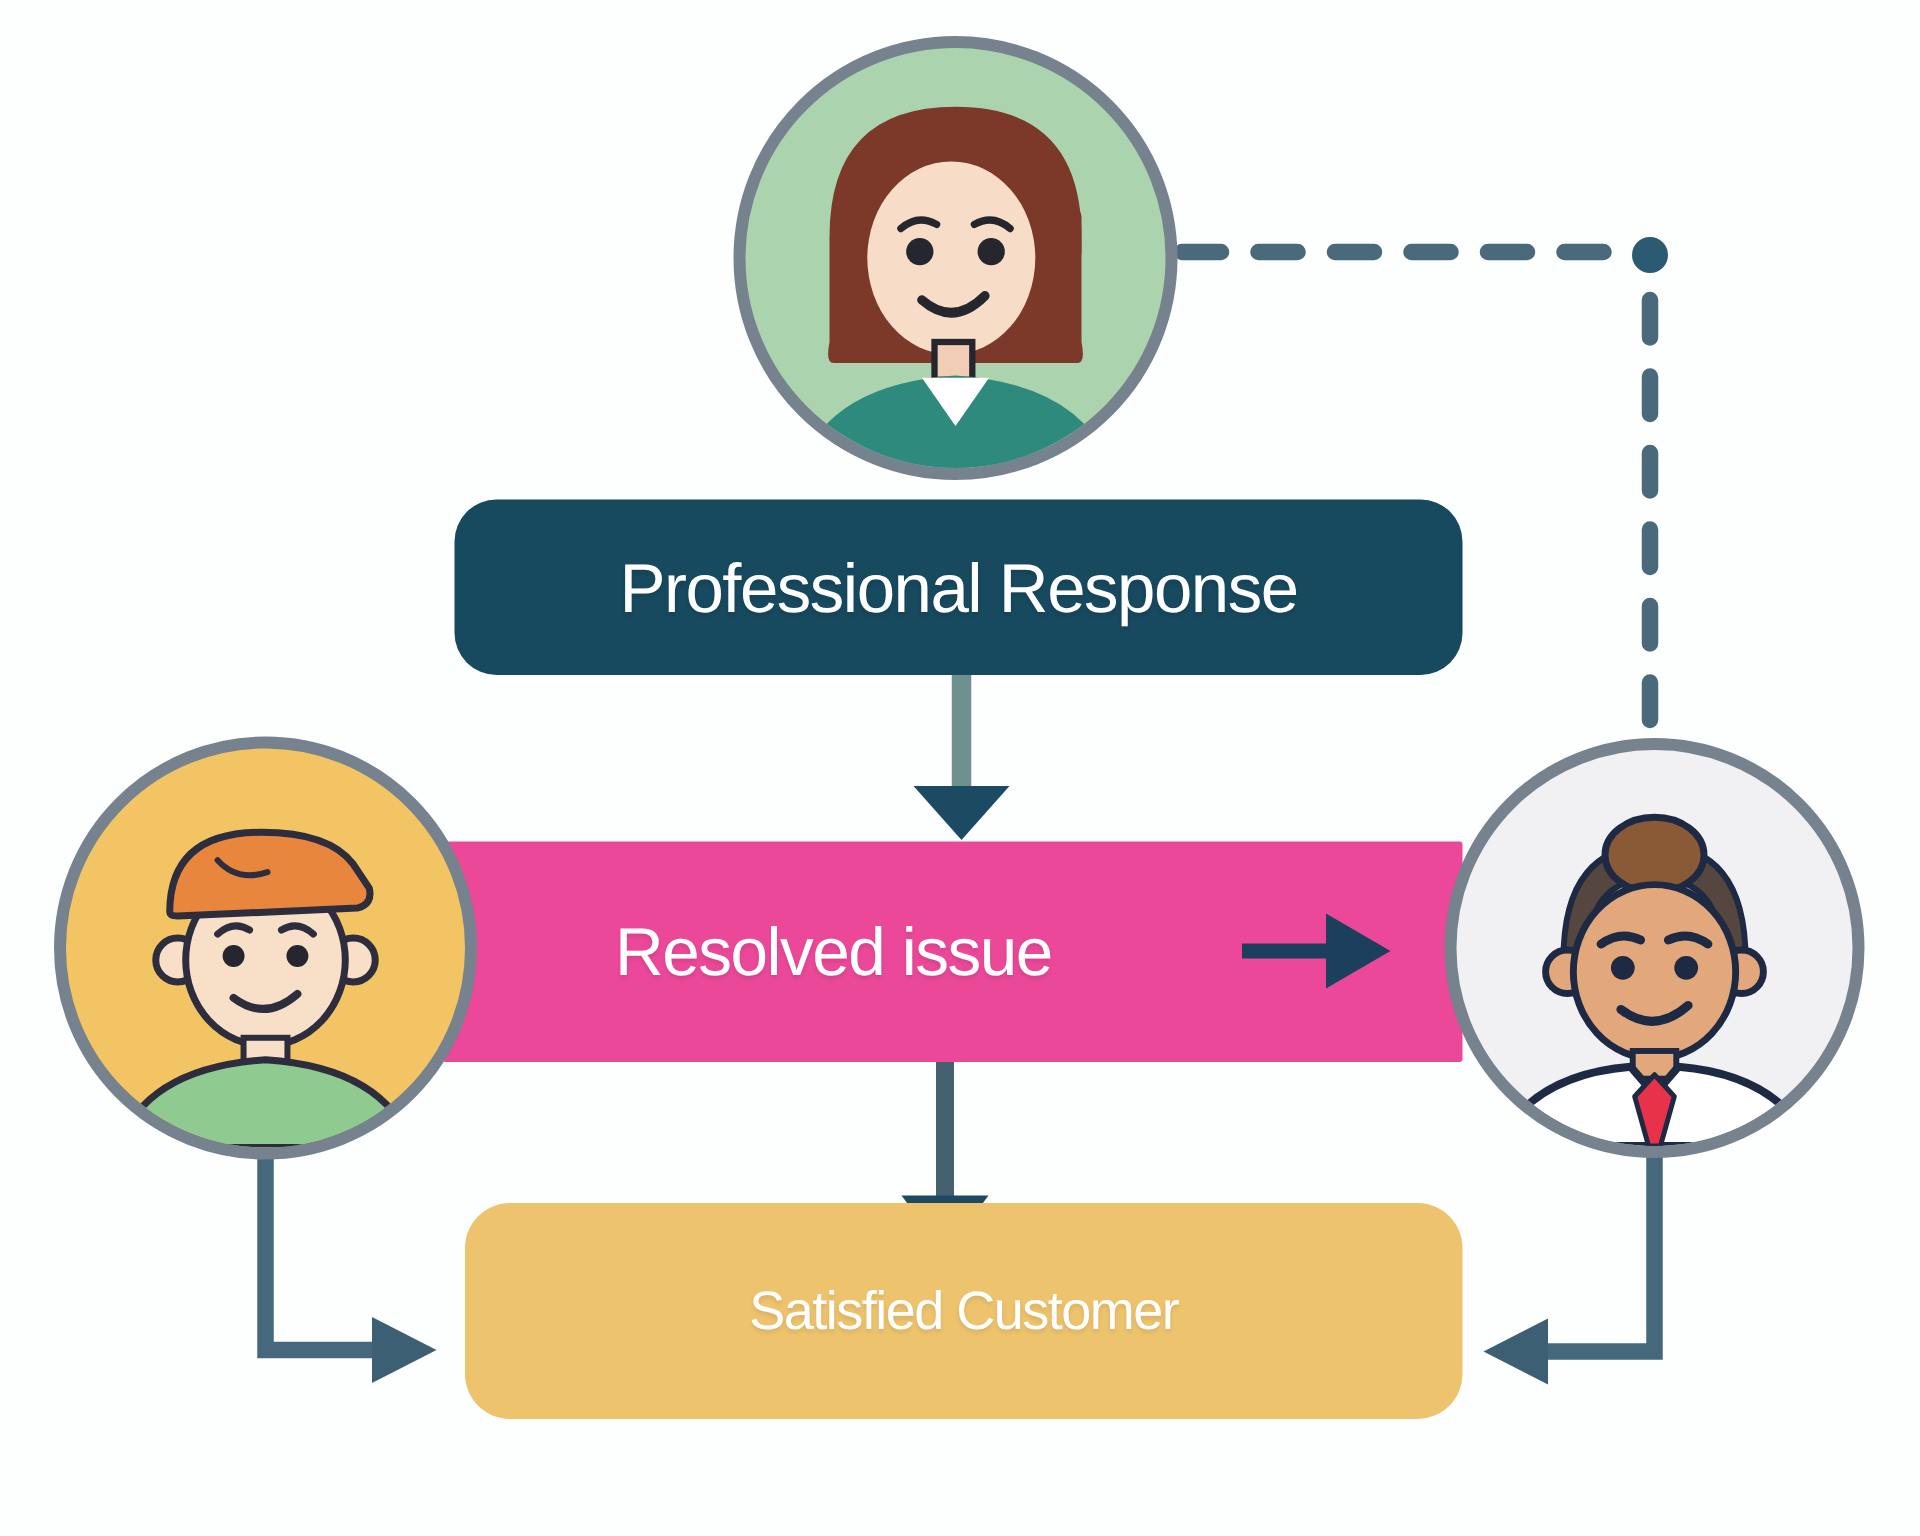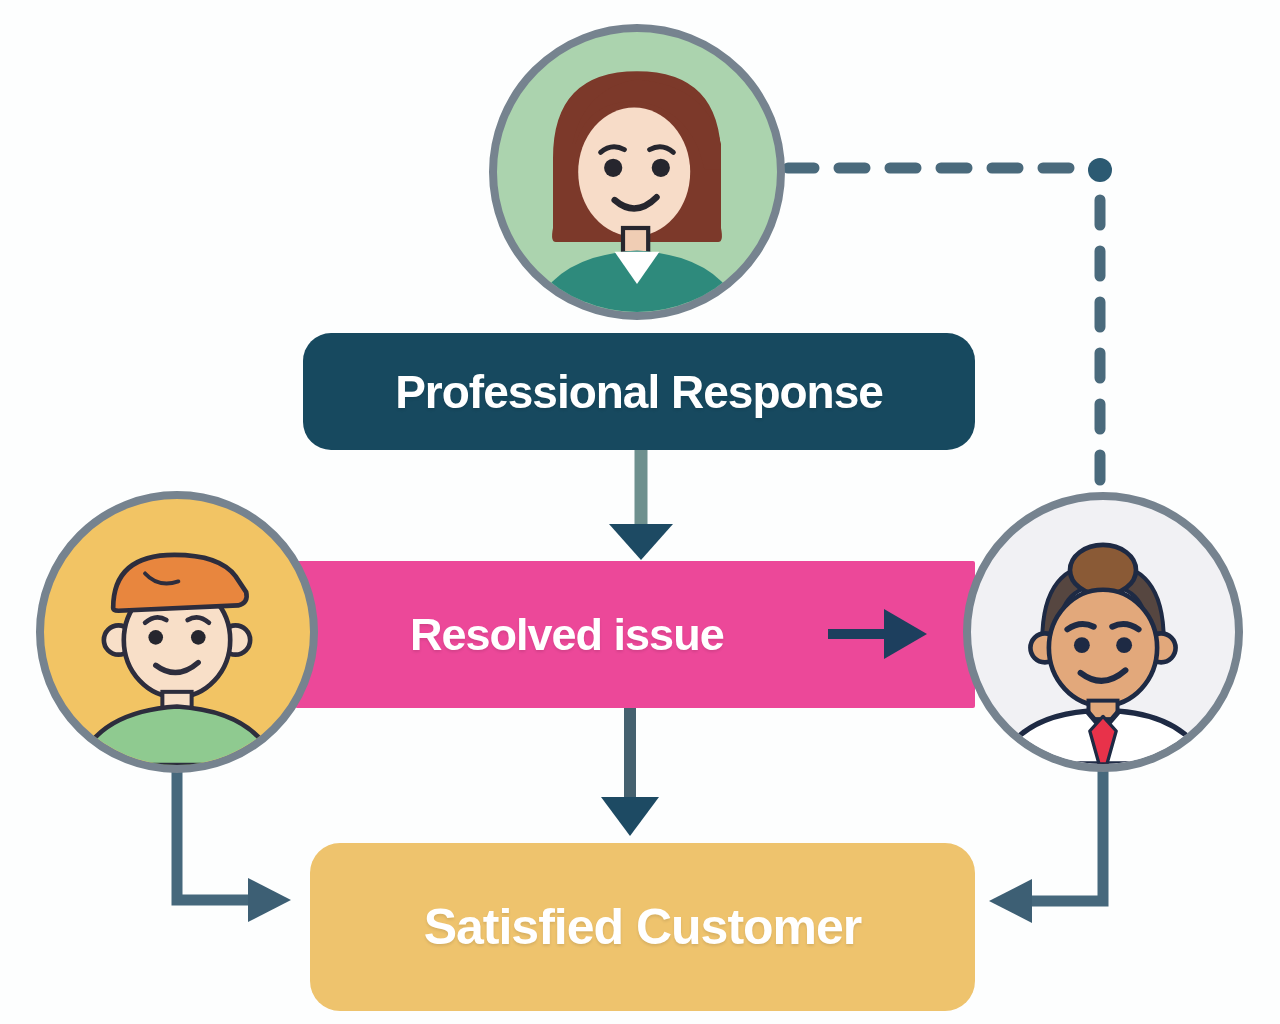--- a/index.html
+++ b/index.html
@@ -1,29 +1,29 @@
 <!DOCTYPE html>
 <html><head>
 <meta charset="utf-8">
 <style>
   html,body{margin:0;padding:0;}
   body{font-family:"Liberation Sans","DejaVu Sans",sans-serif;background:#ffffff;}
   .canvas{position:relative;width:1280px;height:1024px;background:#fdfefe;overflow:hidden;}
 
   
   .node-box{position:absolute;display:flex;align-items:center;justify-content:center;
-    color:#ffffff;font-weight:bold;letter-spacing:-1px;
+    color:#ffffff;font-weight:normal;letter-spacing:-1px;
     text-shadow:0 2px 3px rgba(0,0,0,0.10);}
   .box-response{left:303px;top:333px;width:672px;height:117px;border-radius:28px;
     background:#17495f;font-size:46px;z-index:3;}
   .band-resolved{left:295px;top:561px;width:680px;height:147px;border-radius:2px;
     background:#ec4899;font-size:45px;justify-content:flex-start;padding-left:115px;
     box-sizing:border-box;z-index:1;}
-  .box-satisfied{left:310px;top:843px;width:665px;height:168px;border-radius:30px;
-    background:#eec36d;font-size:50px;z-index:3;}
+  .box-satisfied{left:310px;top:802px;width:665px;height:144px;border-radius:30px;
+    background:#eec36d;font-size:36px;z-index:3;}
 
   
   .connectors{position:absolute;left:0;top:0;width:1280px;height:1024px;z-index:2;}
 
   
   .avatar{position:absolute;border-radius:50%;border:8px solid #76838f;overflow:hidden;
     box-sizing:border-box;z-index:4;}
   .avatar svg{display:block;width:100%;height:100%;}
   .avatar-agent{left:489px;top:24px;width:296px;height:296px;background:#abd3ae;}
   .avatar-left{left:36px;top:491px;width:282px;height:282px;background:#f2c464;}

